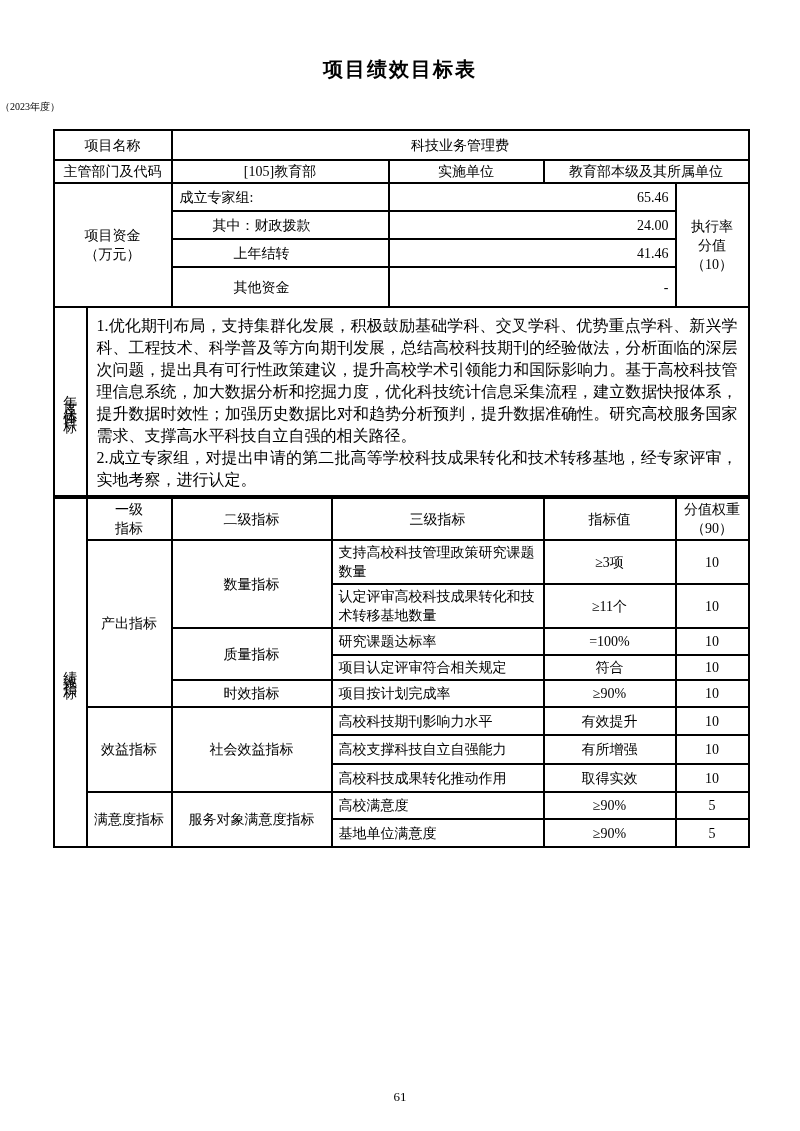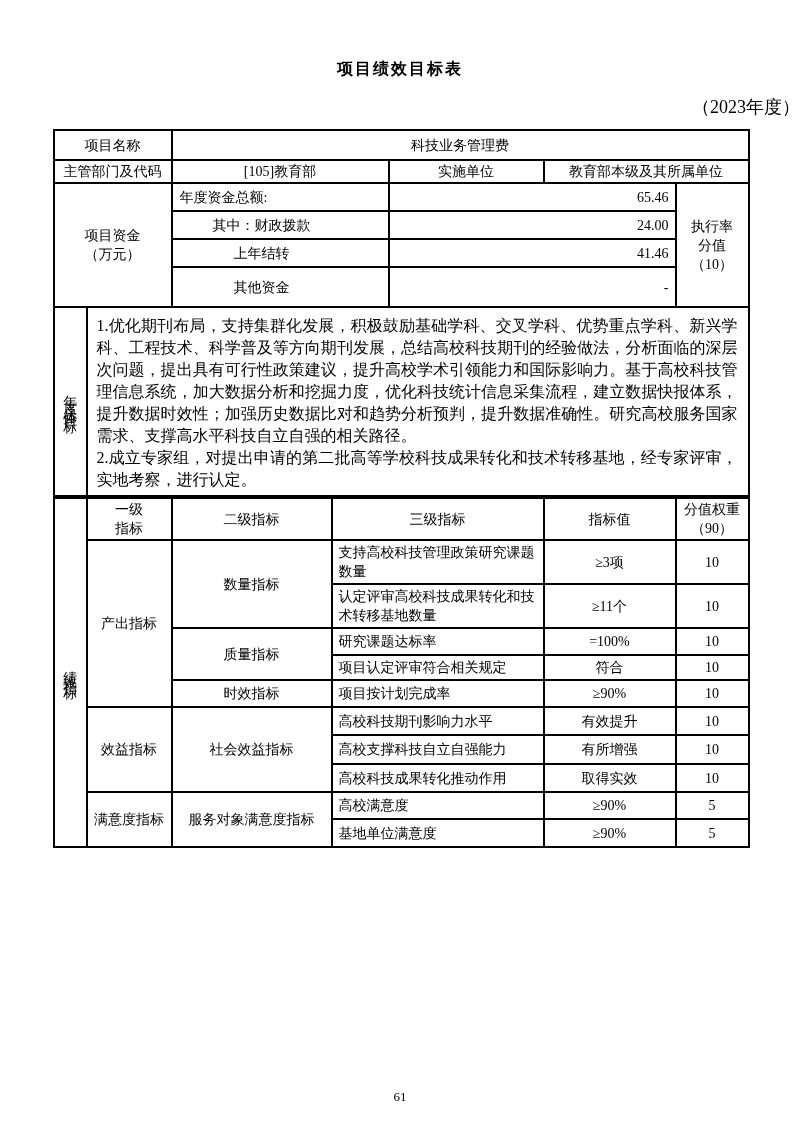--- a/index.html
+++ b/index.html
@@ -6,26 +6,26 @@
   body {
     width:800px; height:1131px;
     background:#ffffff; color:#000;
     font-family:"Liberation Serif","DejaVu Serif",serif;
     position:relative; overflow:hidden;
   }
   .doc-title {
     padding-top:54px;
     text-align:center;
     font-family:"Liberation Sans","DejaVu Sans",sans-serif;
-    font-size:16px; font-weight:bold; letter-spacing:2px;
+    font-size:20px; font-weight:bold; letter-spacing:2px;
     line-height:30px;
   }
   .doc-subtitle {
-    text-align:right;
-    font-size:18px; line-height:20px;
+    text-align:left;
+    font-size:10px; line-height:20px;
     margin-top:13px;
   }
   .tablewrap { width:695px; margin:12px auto 0 auto; }
   table {
     border-collapse:collapse; table-layout:fixed;
     width:695px;
     font-family:Liberation Serif, serif;
   }
   td {
     border:2px solid #000;
@@ -83,21 +83,21 @@
     </tr>
     <tr style="height:15px">
       <td colspan="2">主管部门及代码</td>
       <td colspan="2">[105]教育部</td>
       <td>实施单位</td>
       <td colspan="2">教育部本级及其所属单位</td>
     </tr>
     <tr style="height:28px">
       <td colspan="2" rowspan="4" class="pre">项目资金
 （万元）</td>
-      <td colspan="2" class="fund-label-first">年度资金总额:</td>
+      <td colspan="2" class="fund-label-first">成立专家组:</td>
       <td colspan="2" class="fund-value">65.46</td>
       <td rowspan="4" class="pre">执行率
 分值
 （10）</td>
     </tr>
     <tr style="height:28px">
       <td colspan="2" class="fund-label">其中：财政拨款</td>
       <td colspan="2" class="fund-value">24.00</td>
     </tr>
     <tr style="height:28px">

